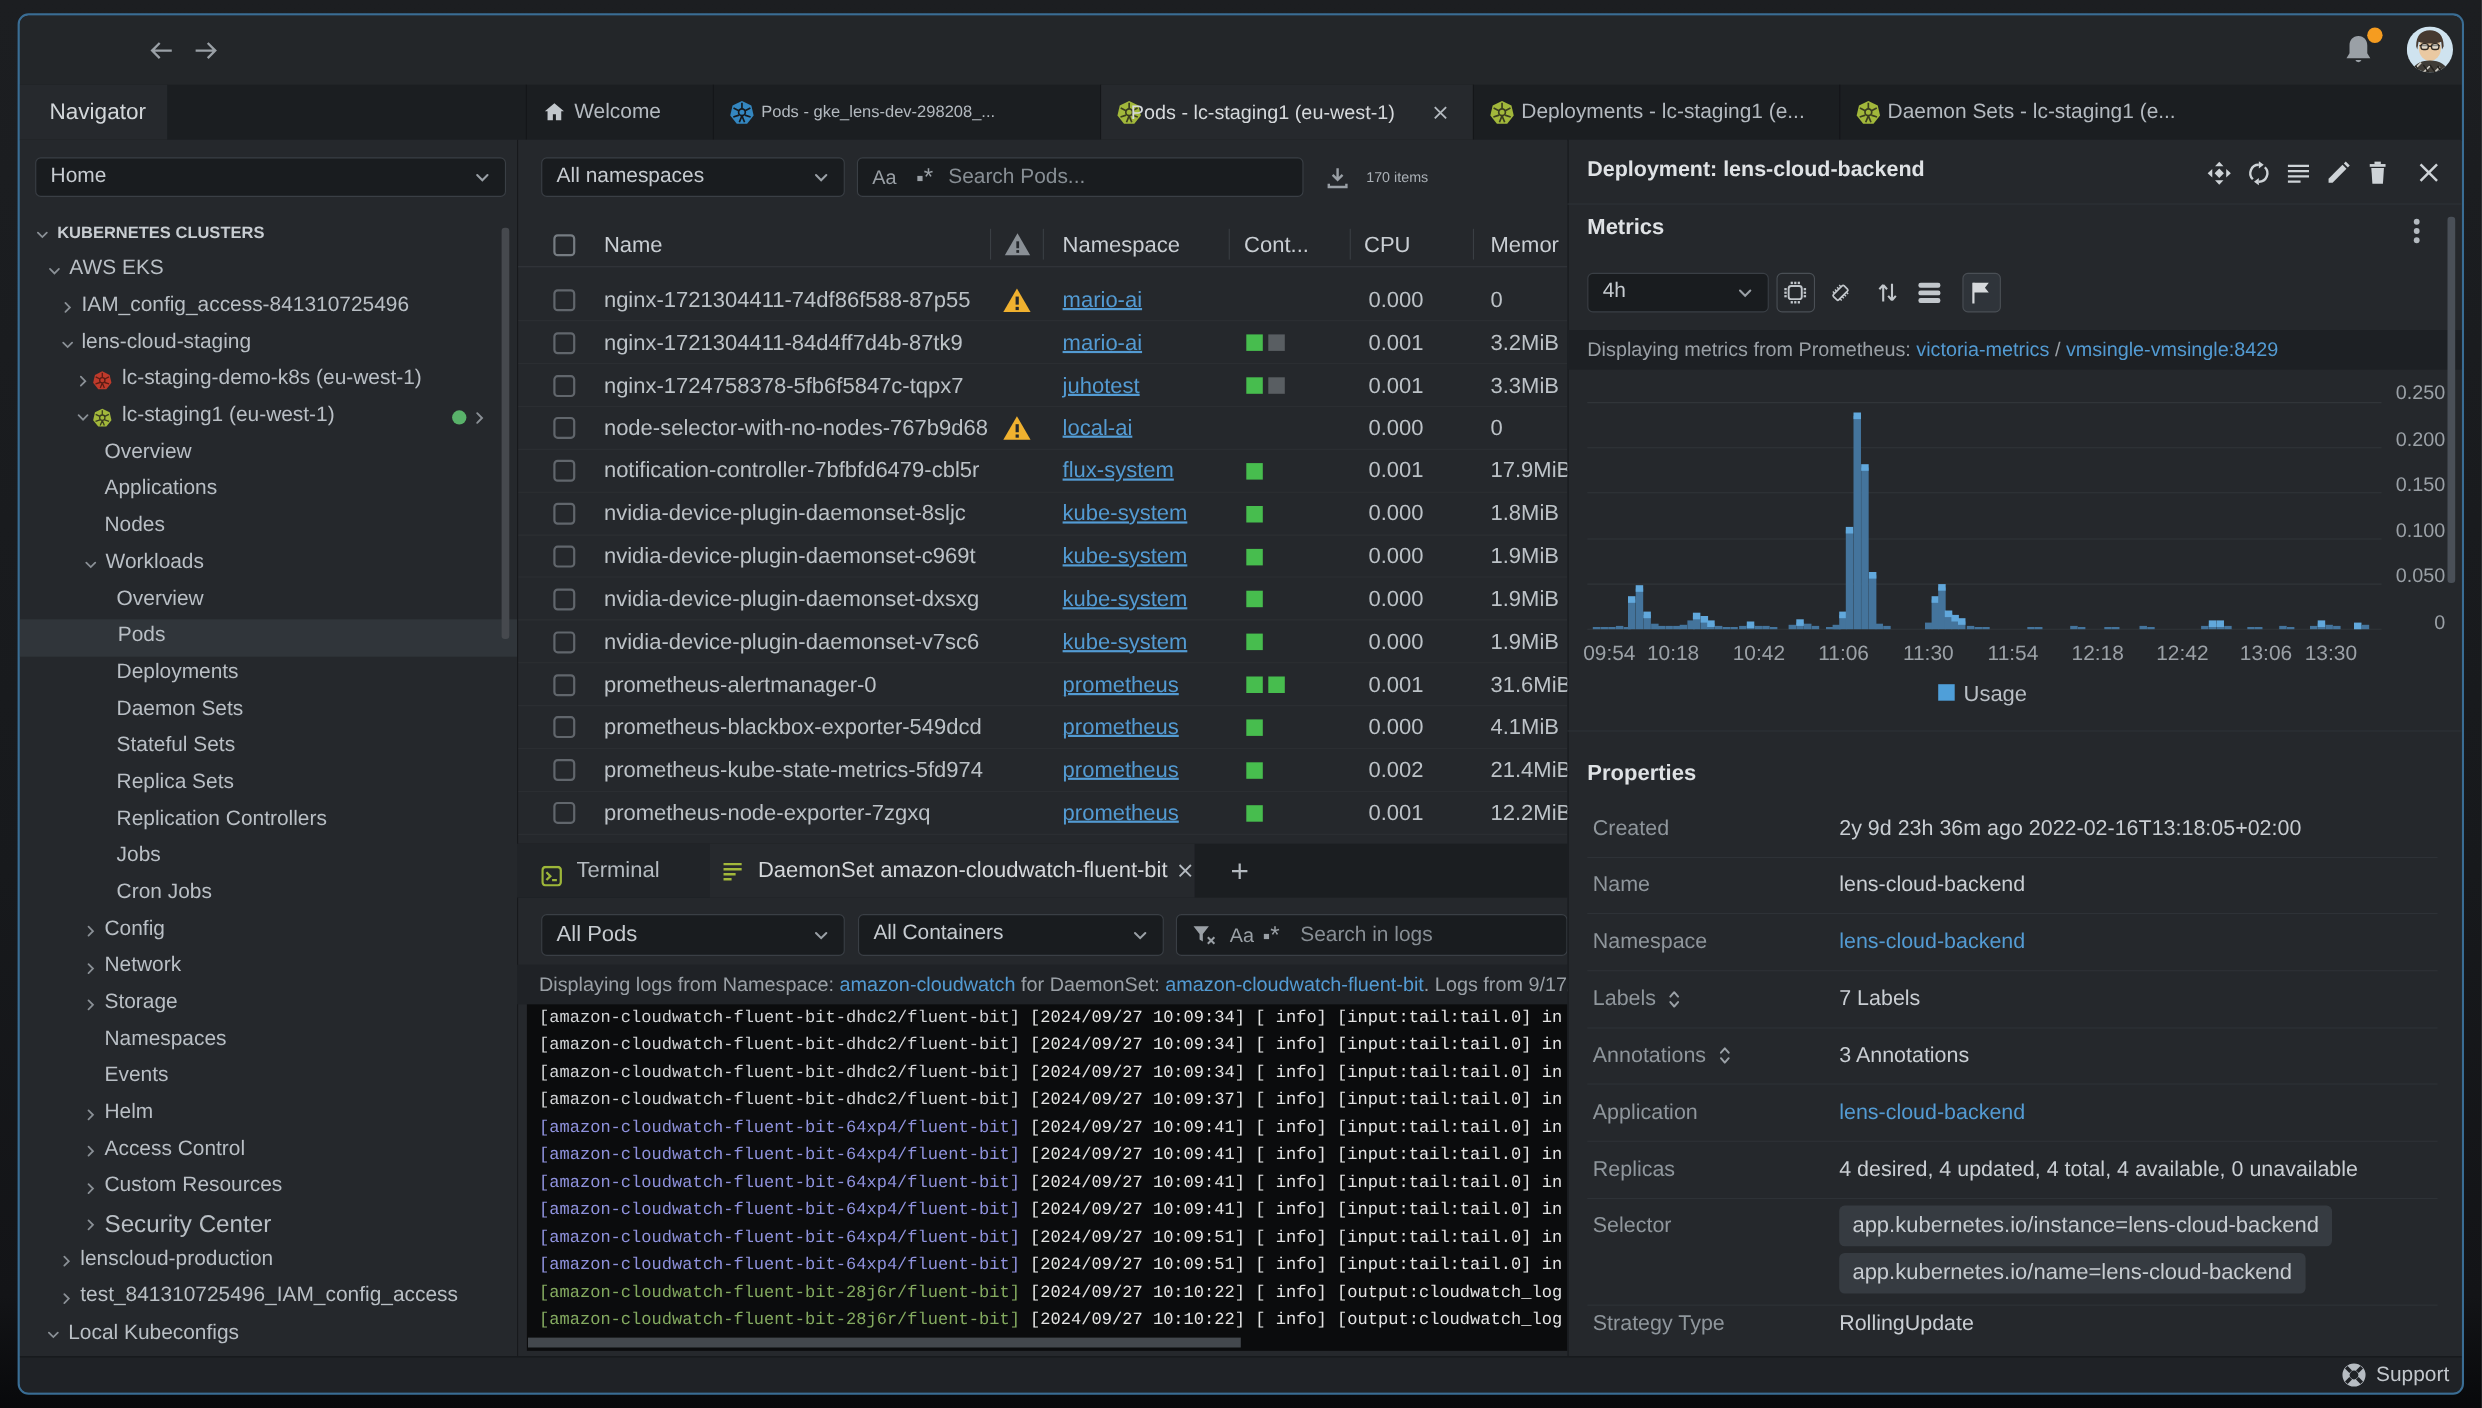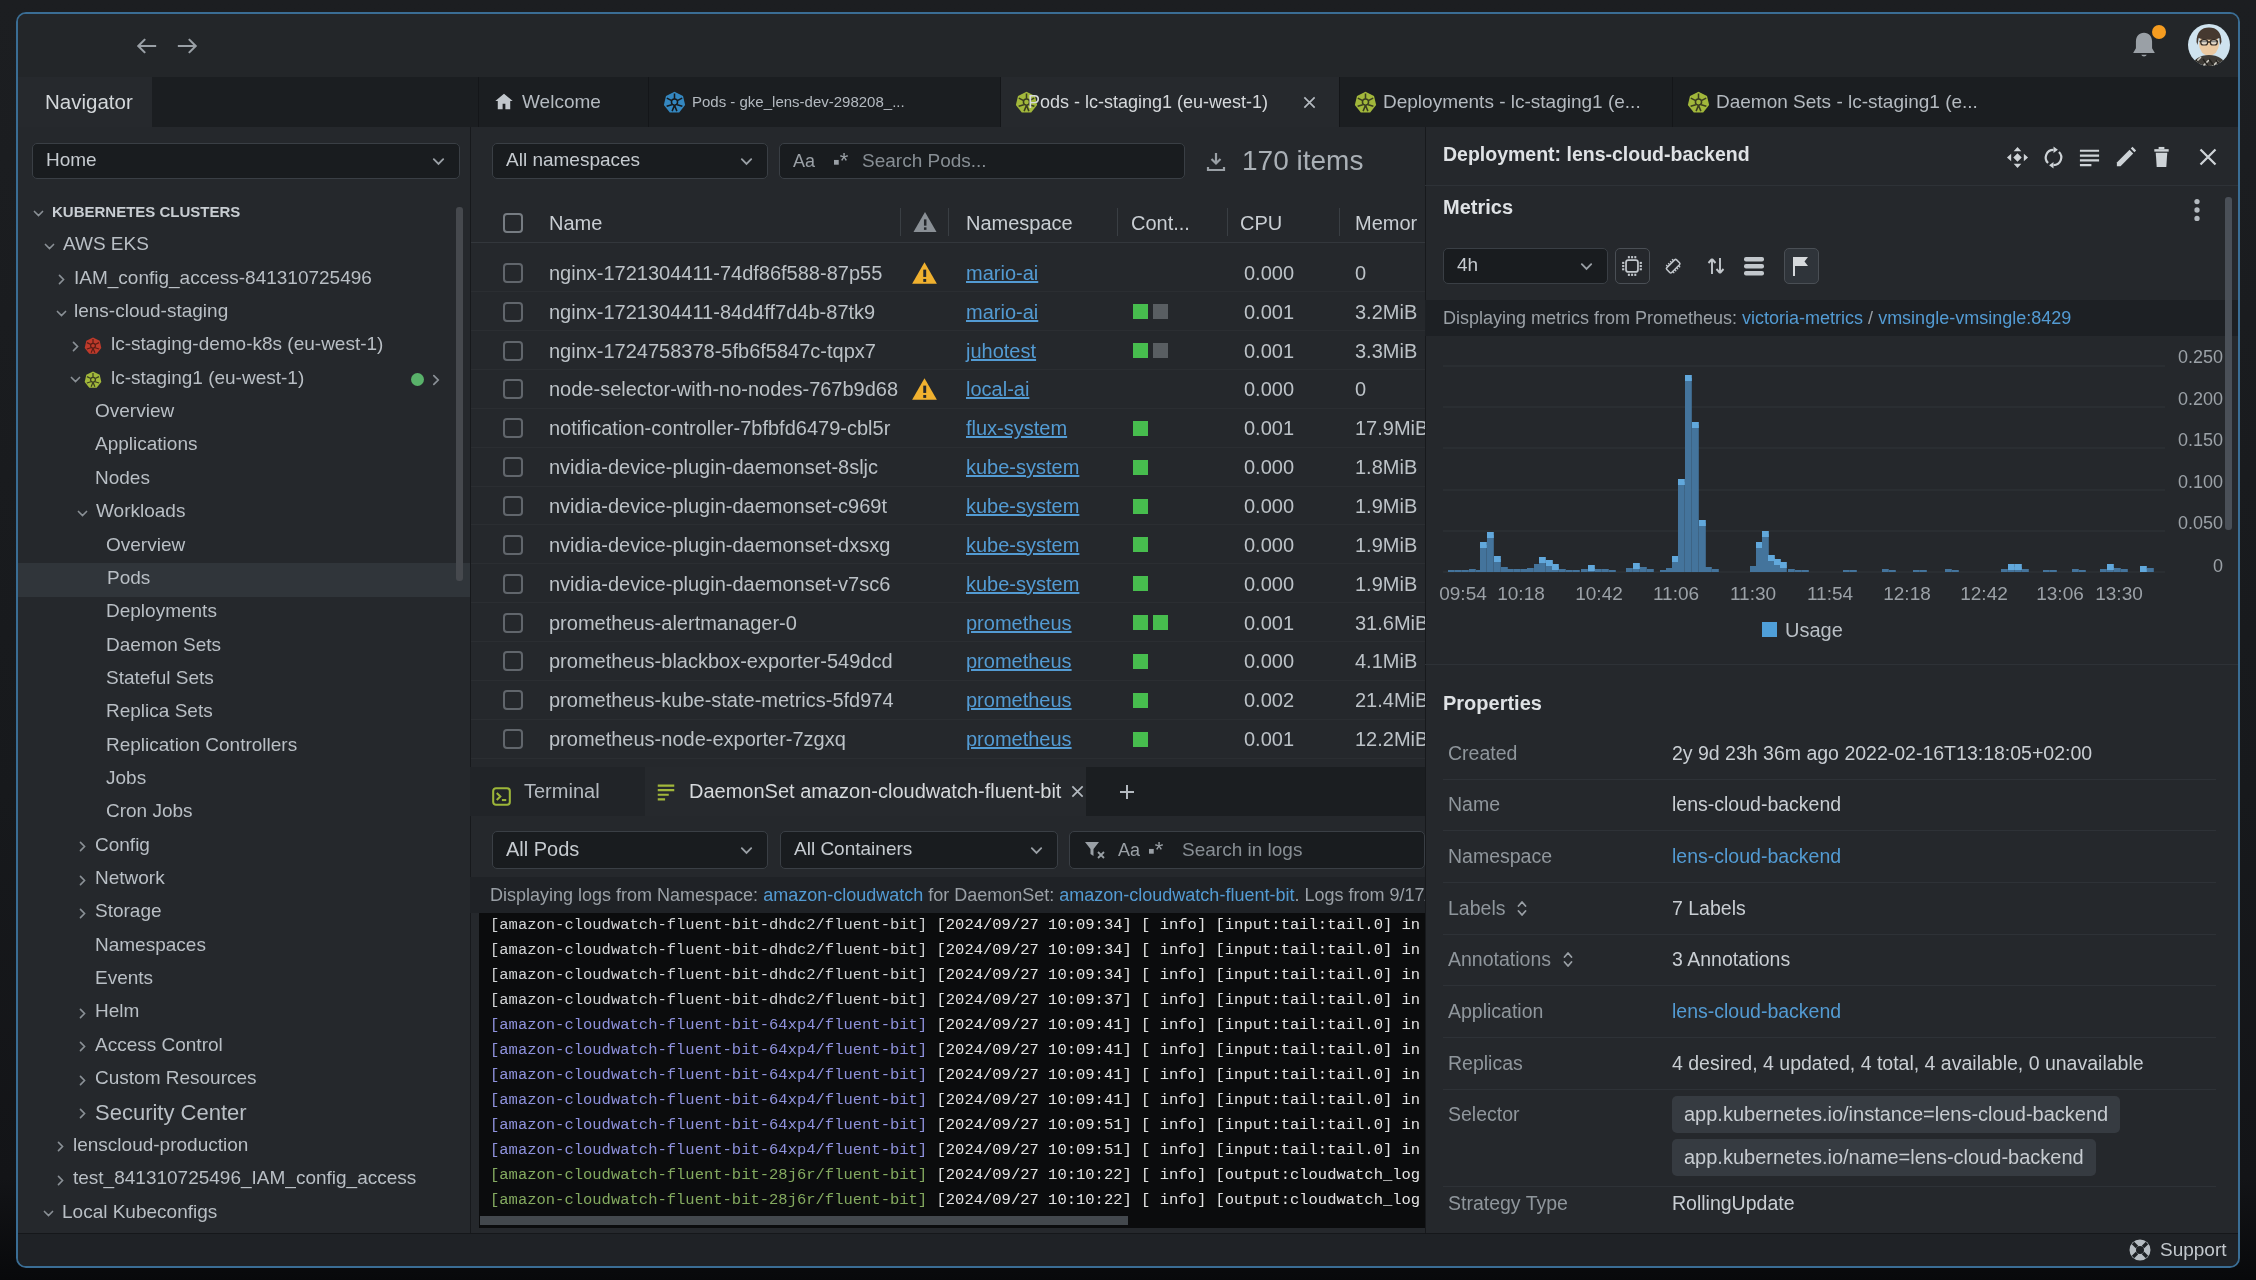--- a/index.html
+++ b/index.html
@@ -206,21 +206,21 @@
       <path d="M3 5.5l5 5 5-5" stroke="#9aa0a6" stroke-width="2" fill="none" stroke-linecap="round"></path>
     </svg>
 <div class="abs" style="left:761px;top:129px;width:406px;height:36px;;background:#191c1f;border:1px solid #3a3f45;border-radius:5px"></div>
 <div class="abs" style="left:775px;top:129px;width:40px;height:36px;;line-height:36px;font-size:18px;color:#9aa0a6">Aa</div>
 <div class="abs" style="left:815px;top:129px;width:40px;height:36px;;line-height:36px;font-size:19px;color:#9aa0a6">▪<span style="font-size:22px">*</span></div>
 <div class="abs" style="left:844px;top:129px;width:200px;height:36px;;line-height:36px;font-size:19px;color:#878e94">Search Pods...</div>
 <svg class="abs" style="left:1186px;top:136px;width:24px;height:24px;" viewBox="0 0 24 24">
       <path d="M12 3v10M7.5 9l4.5 4.5L16.5 9" stroke="#9aa0a6" stroke-width="2.2" fill="none"></path>
       <path d="M4 17v3h16v-3" stroke="#9aa0a6" stroke-width="2.2" fill="none"></path>
     </svg>
-<div class="abs" style="left:1224px;top:129px;width:150px;height:36px;;line-height:36px;font-size:28px;color:#aab0b6">170 items</div>
+<div class="abs" style="left:1224px;top:129px;width:150px;height:36px;;line-height:36px;font-size:13px;color:#aab0b6">170 items</div>
 <div class="abs" style="left:453px;top:181px;width:954px;height:48px;;border-bottom:1px solid #33373c"></div>
 <div class="abs" style="left:485px;top:199px;width:20px;height:20px;;border:2px solid #767c82;border-radius:4px"></div>
 <div class="cell" style="left:531px;top:198px;;color:#c9ced3;font-size:20px">Name</div>
 <svg class="abs" style="left:894px;top:197px;width:26px;height:22px;" viewBox="0 0 24 21">
       <path d="M12 1L23 20H1z" fill="#8a9096"></path>
       <rect x="11" y="8" width="2.4" height="6" fill="#25282c"></rect>
       <rect x="11" y="15.6" width="2.4" height="2.4" fill="#25282c"></rect>
     </svg>
 <div class="cell" style="left:948px;top:198px;;color:#c9ced3;font-size:20px">Namespace</div>
 <div class="cell" style="left:1113px;top:198px;;color:#c9ced3;font-size:20px">Cont...</div>

